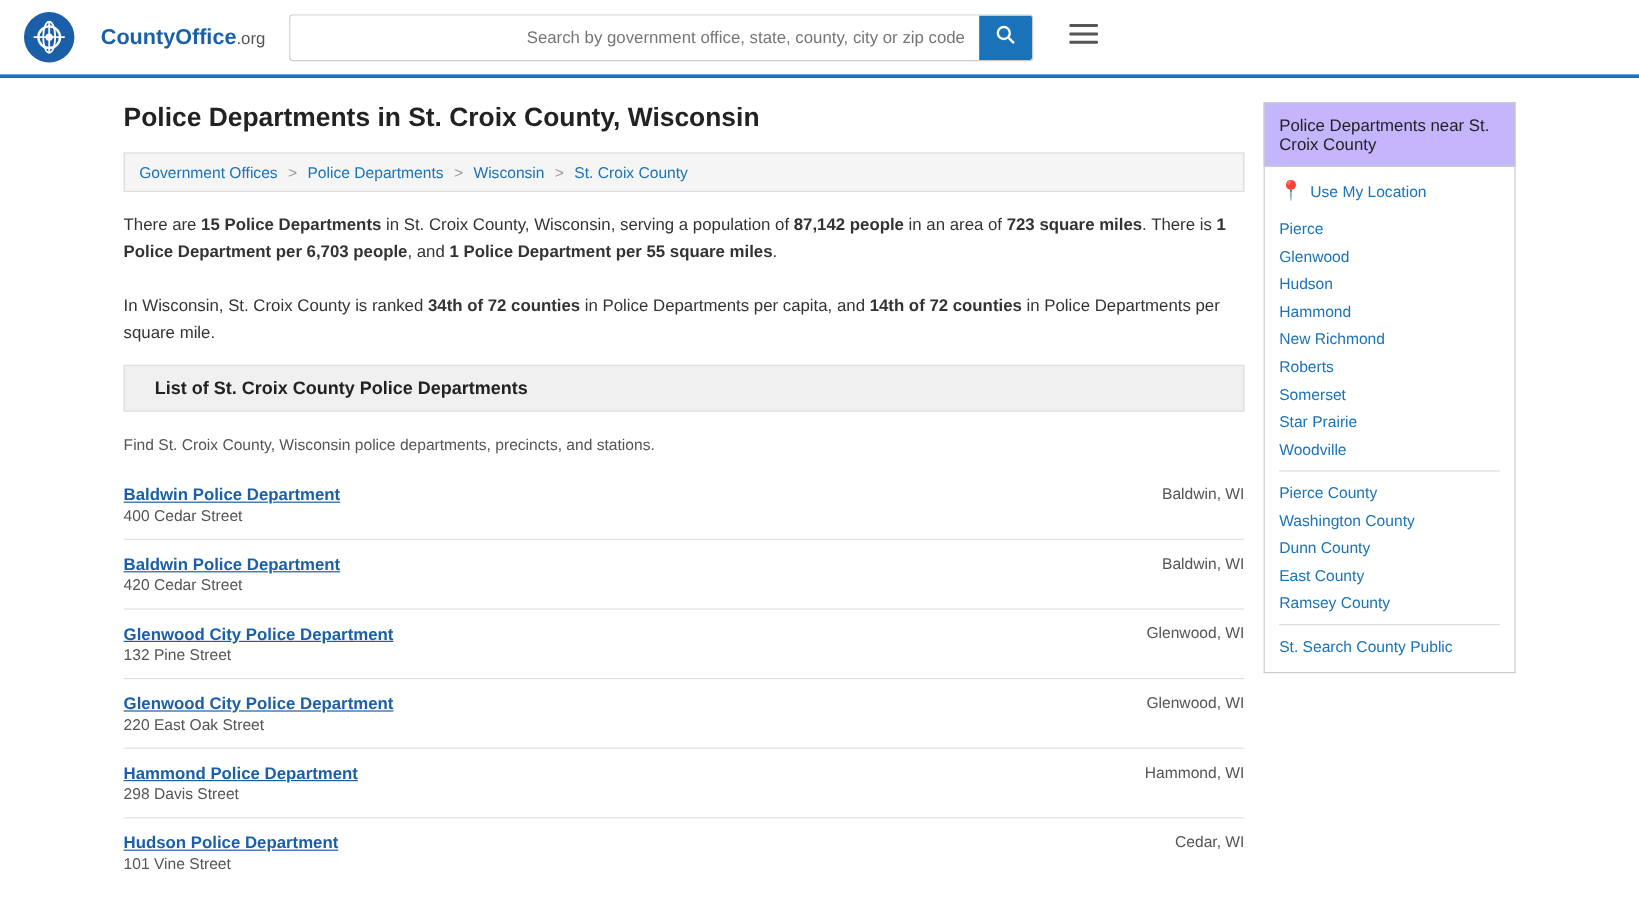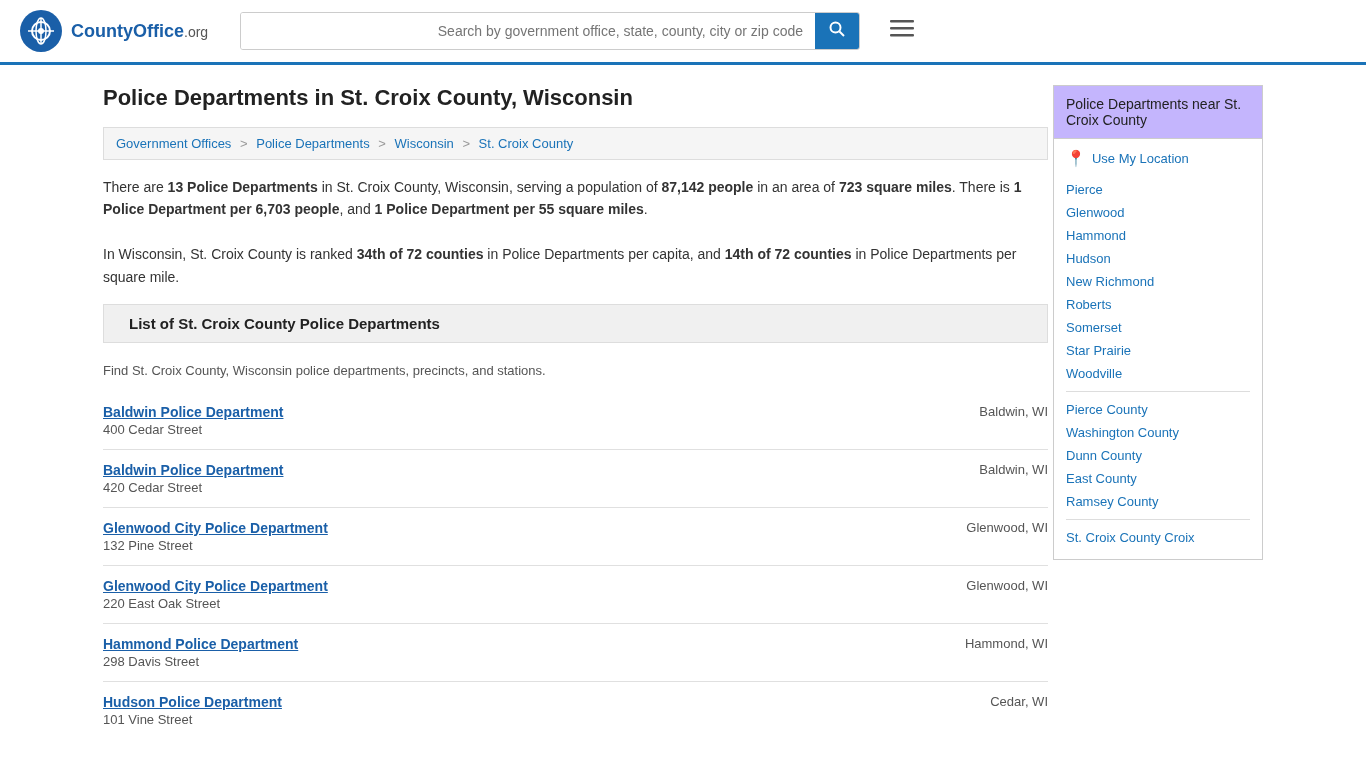--- a/index.html
+++ b/index.html
@@ -10,21 +10,21 @@
       background: #fff;
       border-bottom: 3px solid #1a73b8;
       padding: 10px 20px;
       display: flex;
       align-items: center;
       gap: 20px;
     }
     .logo-area {
       display: flex;
       align-items: center;
-      gap: 9px;
+      gap: 22px;
       min-width: 200px;
     }
     .logo-circle {
       width: 42px;
       height: 42px;
       background: #1a5fa8;
       border-radius: 50%;
       display: flex;
       align-items: center;
       justify-content: center;
@@ -65,21 +65,21 @@
       color: #555;
       margin-left: 10px;
     }
 
     
     .main-container {
       max-width: 1200px;
       margin: 0 auto;
       padding: 20px 20px;
       display: flex;
-      gap: 5px;
+      gap: 16px;
     }
 
     .content { flex: 1; }
 
     .page-title {
       font-size: 22px;
       font-weight: bold;
       color: #222;
       margin-bottom: 16px;
     }
@@ -232,21 +232,21 @@
       <a href="#">Government Offices</a>
       <span class="sep">&gt;</span>
       <a href="#">Police Departments</a>
       <span class="sep">&gt;</span>
       <a href="#">Wisconsin</a>
       <span class="sep">&gt;</span>
       <a href="#">St. Croix County</a>
     </div>
 
     <div class="description">
-      <p>There are <b>13 Police Departments</b> in St. Croix County, Wisconsin, serving a population of <b>87,142 people</b> in an area of <b>723 square miles</b>. There is <b>1 Police Department per 6,703 people</b>, and <b>1 Police Department per 55 square miles</b>.</p>
+      <p>There are <b>15 Police Departments</b> in St. Croix County, Wisconsin, serving a population of <b>87,142 people</b> in an area of <b>723 square miles</b>. There is <b>1 Police Department per 6,703 people</b>, and <b>1 Police Department per 55 square miles</b>.</p>
       <br>
       <p>In Wisconsin, St. Croix County is ranked <b>34th of 72 counties</b> in Police Departments per capita, and <b>14th of 72 counties</b> in Police Departments per square mile.</p>
     </div>
 
     <div class="section-header">List of St. Croix County Police Departments</div>
     <p class="section-desc">Find St. Croix County, Wisconsin police departments, precincts, and stations.</p>
 
     <ul class="dept-list" id="dept-list">
     <li class="dept-item">
     <div class="dept-info">
@@ -296,33 +296,33 @@
   <aside class="sidebar">
     <div class="sidebar-title">Police Departments near St. Croix County</div>
     <div class="sidebar-section">
       <button class="sidebar-location-btn">
         <span class="pin-icon">📍</span>
         <span>Use My Location</span>
       </button>
       <div id="sidebar-cities">
           <a href="#" class="sidebar-link">Pierce</a>
           <a href="#" class="sidebar-link">Glenwood</a>
+          <a href="#" class="sidebar-link">Hudson</a>
           <a href="#" class="sidebar-link">Hammond</a>
-          <a href="#" class="sidebar-link">Hudson</a>
           <a href="#" class="sidebar-link">New Richmond</a>
           <a href="#" class="sidebar-link">Roberts</a>
           <a href="#" class="sidebar-link">Somerset</a>
           <a href="#" class="sidebar-link">Star Prairie</a>
           <a href="#" class="sidebar-link">Woodville</a>
         </div>
       <hr class="sidebar-divider">
       <div id="sidebar-counties">
           <a href="#" class="sidebar-link">Pierce County</a>
           <a href="#" class="sidebar-link">Washington County</a>
           <a href="#" class="sidebar-link">Dunn County</a>
           <a href="#" class="sidebar-link">East County</a>
           <a href="#" class="sidebar-link">Ramsey County</a>
         </div>
       <hr class="sidebar-divider">
-      <a href="#" class="sidebar-link">St. Croix County Croix</a>
+      <a href="#" class="sidebar-link">St. Search County Public</a>
     </div>
   </aside>
 </div>
 
 </body></html>

